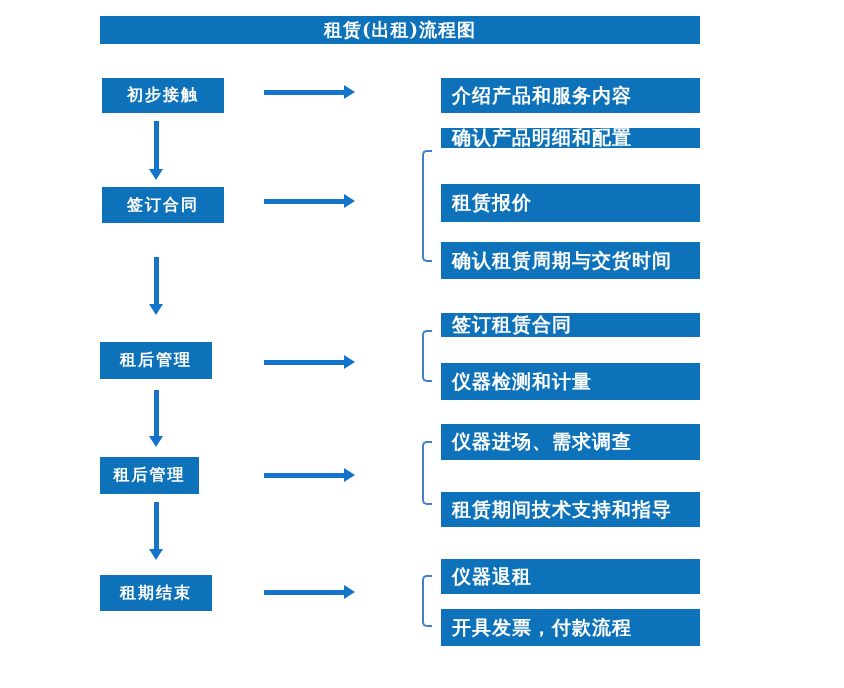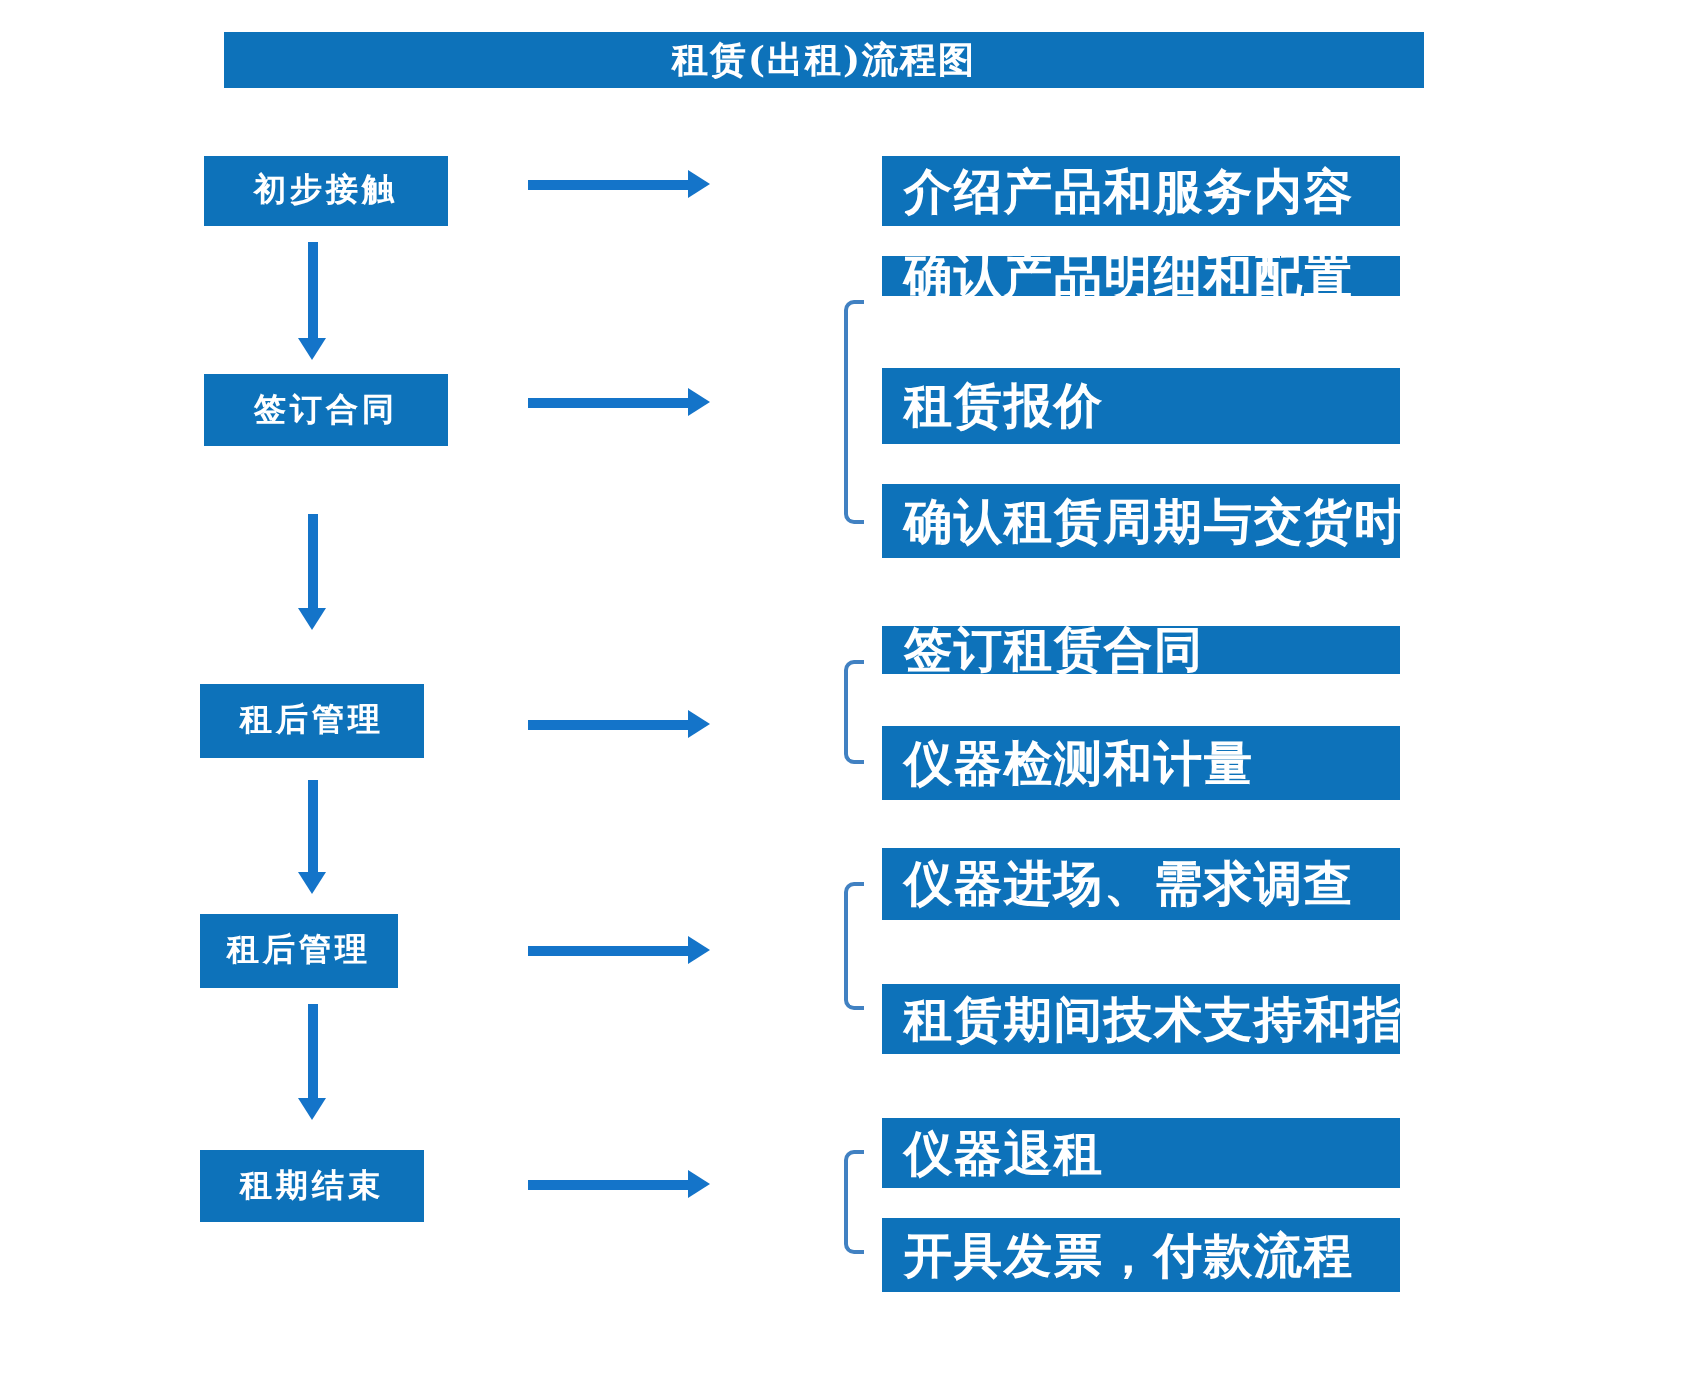--- a/index.html
+++ b/index.html
@@ -7,32 +7,32 @@
     position:relative;
     width:844px;height:688px;
     background:#ffffff;
     font-family:"DejaVu Serif", serif;
     overflow:hidden;
   }
   .titlebar{
     position:absolute;left:100px;top:16px;width:600px;height:28px;
     background:#0d72ba;color:#ffffff;
     font-size:18px;font-weight:bold;letter-spacing:1px;
-    display:flex;align-items:center;justify-content:center;margin-left:12px;
+    display:flex;align-items:center;justify-content:center;
   }
   .lbox{
     position:absolute;background:#0d72ba;color:#ffffff;
     font-size:16px;font-weight:bold;letter-spacing:2px;
     display:flex;align-items:center;justify-content:center;
     white-space:nowrap;
   }
   .rbox{
     position:absolute;left:441px;width:259px;
     background:#0d72ba;color:#ffffff;
-    font-size:24px;font-weight:bold;letter-spacing:1px;
+    font-size:19px;font-weight:bold;letter-spacing:1px;
     display:flex;align-items:center;
     padding-left:11px;box-sizing:border-box;
     white-space:nowrap;
   }
   .harrow{position:absolute;left:264px;width:91px;height:14px;}
   .harrow .stem{position:absolute;left:0;right:10px;top:4.5px;height:5px;background:#1474c9;}
   .harrow .head{
     position:absolute;right:0;top:0;width:0;height:0;
     border-top:7px solid transparent;border-bottom:7px solid transparent;
     border-left:11px solid #1474c9;

